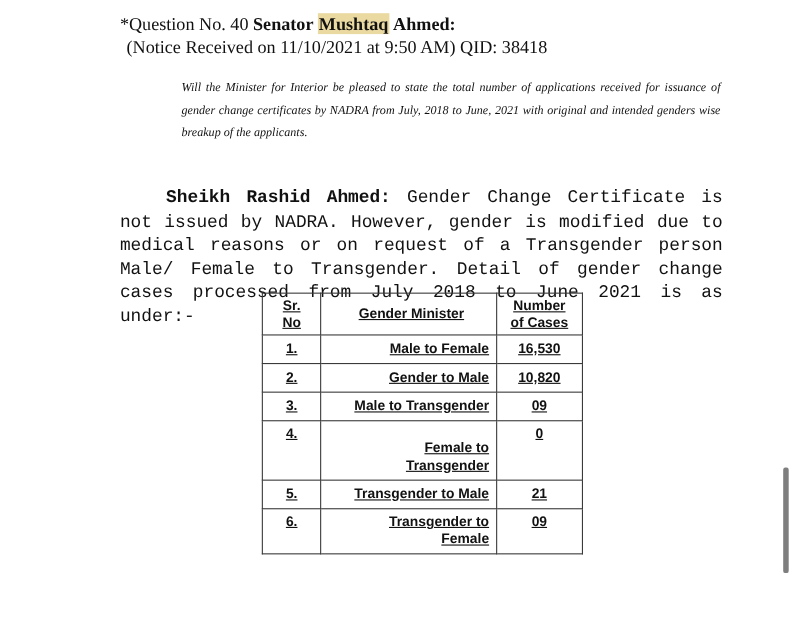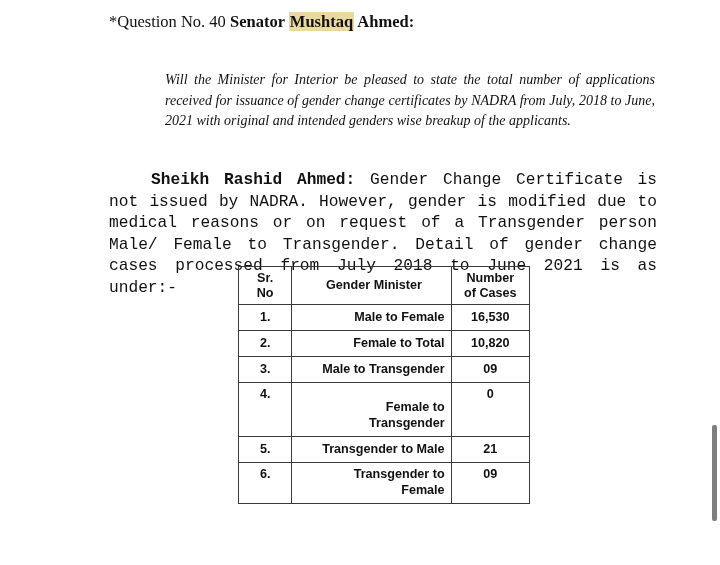--- a/index.html
+++ b/index.html
@@ -50,21 +50,21 @@
     white-space: nowrap;
   }
 
   
   .quoted {
     position: absolute;
     left: 152px;
     top: 70px;
     width: 490px;
     font-style: italic;
-    font-size: 14px;
+    font-size: 11px;
     line-height: 20.5px;
     text-align: justify;
     text-justify: inter-word;
   }
 
   
   .answer {
     position: absolute;
     left: 96px;
     top: 170px;
@@ -79,20 +79,21 @@
     font-weight: bold;
     margin-left: 42px;
   }
 
   
   .tbl-wrap {
     position: absolute;
     left: 225px;
     top: 266px;
     width: 292px;
+    text-decoration: underline;
   }
   table.gt {
     border-collapse: collapse;
     width: 292px;
     font-family: "Liberation Sans", "DejaVu Sans", sans-serif;
     font-size: 12.6px;
     font-weight: bold;
     color: #111111;
   }
   table.gt td, table.gt th {
@@ -140,20 +141,21 @@
     border-radius: 2px;
   }
 </style>
 </head>
 <body>
 
 <div class="page">
 
   <div class="q-header">
     <div class="q-line1"><span class="plain">*Question No. 40 </span><span class="bold">Senator </span><span class="hl">Mushtaq</span><span class="bold"> Ahmed:</span></div>
+    <div class="q-line2">(Notice Received on 11/10/2021 at 9:50 AM) QID: 38418</div>
   </div>
 
   <div class="quoted">Will the Minister for Interior be pleased to state the total number of applications received for issuance of gender change certificates by NADRA from July, 2018 to June, 2021 with original and intended genders wise breakup of the applicants.</div>
 
   <div class="answer"><span class="lead">Sheikh Rashid Ahmed:</span><span> Gender Change Certificate is not issued by NADRA. However, gender is modified due to medical reasons or on request of a Transgender person Male/ Female to Transgender. Detail of gender change cases processed from July 2018 to June 2021 is as under:-</span></div>
 
   <div class="tbl-wrap">
     <table class="gt">
       <thead>
         <tr>
@@ -169,21 +171,21 @@
         </tr>
       </thead>
       <tbody>
         <tr class="data">
           <td class="col-sr">1.</td>
           <td class="col-cat">Male to Female</td>
           <td class="col-num">16,530</td>
         </tr>
         <tr class="data">
           <td class="col-sr">2.</td>
-          <td class="col-cat">Female to Total</td>
+          <td class="col-cat">Gender to Male</td>
           <td class="col-num">10,820</td>
         </tr>
         <tr class="data">
           <td class="col-sr">3.</td>
           <td class="col-cat">Male to Transgender</td>
           <td class="col-num">09</td>
         </tr>
         <tr class="data tall">
           <td class="col-sr" style="vertical-align:top;padding-top:4px;">4.</td>
           <td class="col-cat" style="vertical-align:top;padding-top:17px;">

